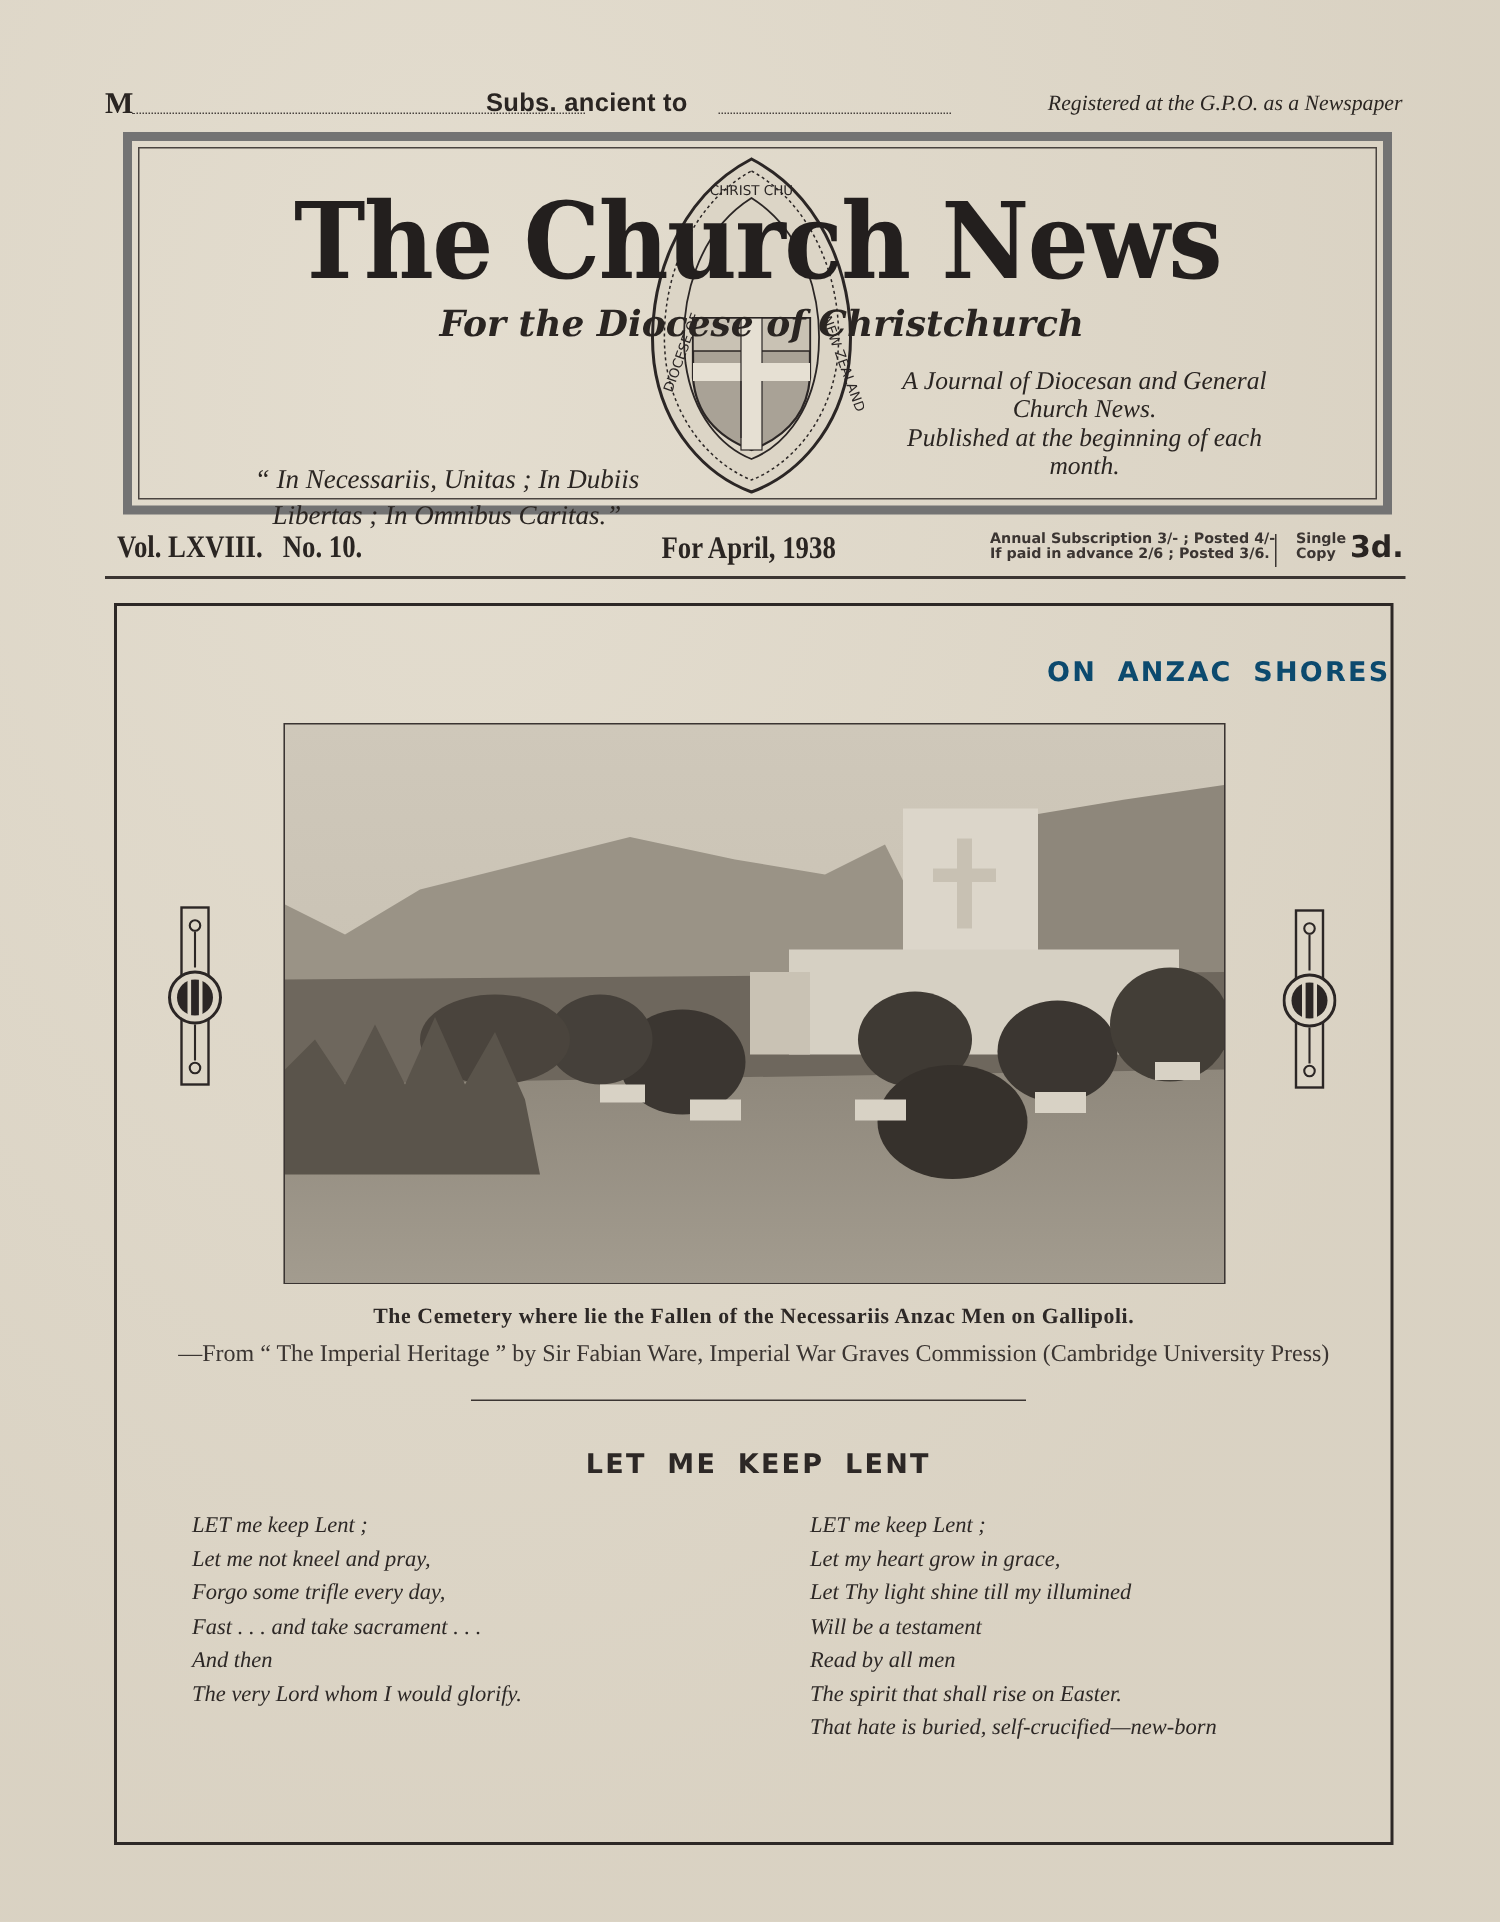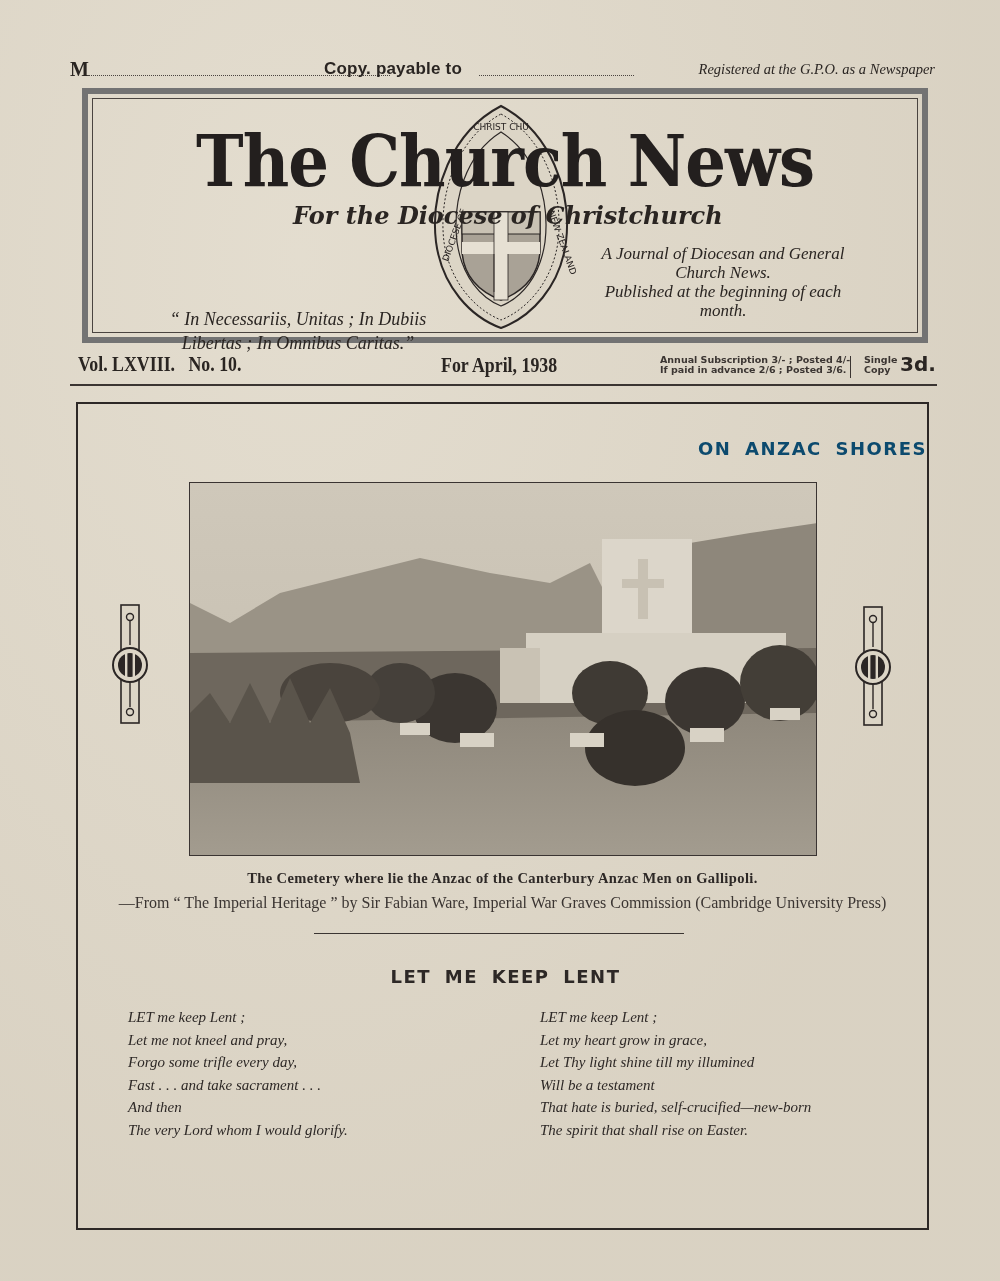--- a/index.html
+++ b/index.html
@@ -57,21 +57,21 @@
   .sc { font-variant: small-caps; }
 
   .ornament { width: 36px; height: 122px; }
 </style>
 </head>
 <body>
 
 <div class="abs topline">
   <span class="m">M</span>
   <span class="dots1"></span>
-  <span class="subs">Copy. payable to</span>
+  <span class="subs">Subs. ancient to</span>
   <span class="dots2"></span>
   <span class="reg">Registered at the G.P.O. as a Newspaper</span>
 </div>
 
 <div class="abs masthead">
   <div class="masthead-inner"></div>
 
   <svg class="crest" viewBox="0 0 150 230">
     <path d="M75 4 C125 30 146 90 140 140 C134 185 105 215 75 226 C45 215 16 185 10 140 C4 90 25 30 75 4 Z" fill="#dcd5c6" stroke="#2b2625" stroke-width="2"></path>
     <path d="M75 12 C119 36 138 92 132 140 C126 181 100 208 75 218 C50 208 24 181 18 140 C12 92 31 36 75 12 Z" fill="none" stroke="#2b2625" stroke-width="1" stroke-dasharray="2 2"></path>
@@ -184,37 +184,38 @@
       <rect x="270" y="250" width="34" height="14" fill="#d8d2c5"></rect>
       <rect x="380" y="250" width="34" height="14" fill="#d8d2c5"></rect>
       <rect x="500" y="245" width="34" height="14" fill="#d8d2c5"></rect>
       <rect x="580" y="225" width="30" height="12" fill="#d8d2c5"></rect>
       <rect x="210" y="240" width="30" height="12" fill="#d8d2c5"></rect>
 
       <path d="M0 230 L20 210 L40 240 L60 200 L80 240 L100 195 L120 240 L140 205 L160 250 L170 300 L0 300 Z" fill="#5a544b"></path>
     </svg>
   </div>
 
-  <div class="caption">The Cemetery where lie the Anzac of the Canterbury Anzac Men on Gallipoli.</div>
+  <div class="caption">The Cemetery where lie the Fallen of the Necessariis Anzac Men on Gallipoli.</div>
   <div class="credit">—From “ The Imperial Heritage ” by Sir Fabian Ware, Imperial War Graves Commission (Cambridge University Press)</div>
   <div class="midrule"></div>
 
   <div class="h-lent">LET ME KEEP LENT</div>
 
   <div class="poem left">
     <div>LET  me  keep  Lent ;</div>
     <div>Let  me  not  kneel  and  pray,</div>
     <div>Forgo  some  trifle  every  day,</div>
     <div>Fast  .  .  .  and  take  sacrament  .  .  .</div>
     <div>And  then</div>
     <div>The  very  Lord  whom  I  would  glorify.</div>
   </div>
 
   <div class="poem right">
     <div>LET  me  keep  Lent ;</div>
     <div>Let  my  heart  grow  in  grace,</div>
     <div>Let  Thy  light  shine  till  my  illumined</div>
     <div>Will  be  a  testament</div>
+    <div>Read  by  all  men</div>
+    <div>The  spirit  that  shall  rise  on  Easter.</div>
     <div>That  hate  is  buried,  self-crucified—new-born</div>
-    <div>The  spirit  that  shall  rise  on  Easter.</div>
   </div>
 
 </div>
 
 </body></html>

